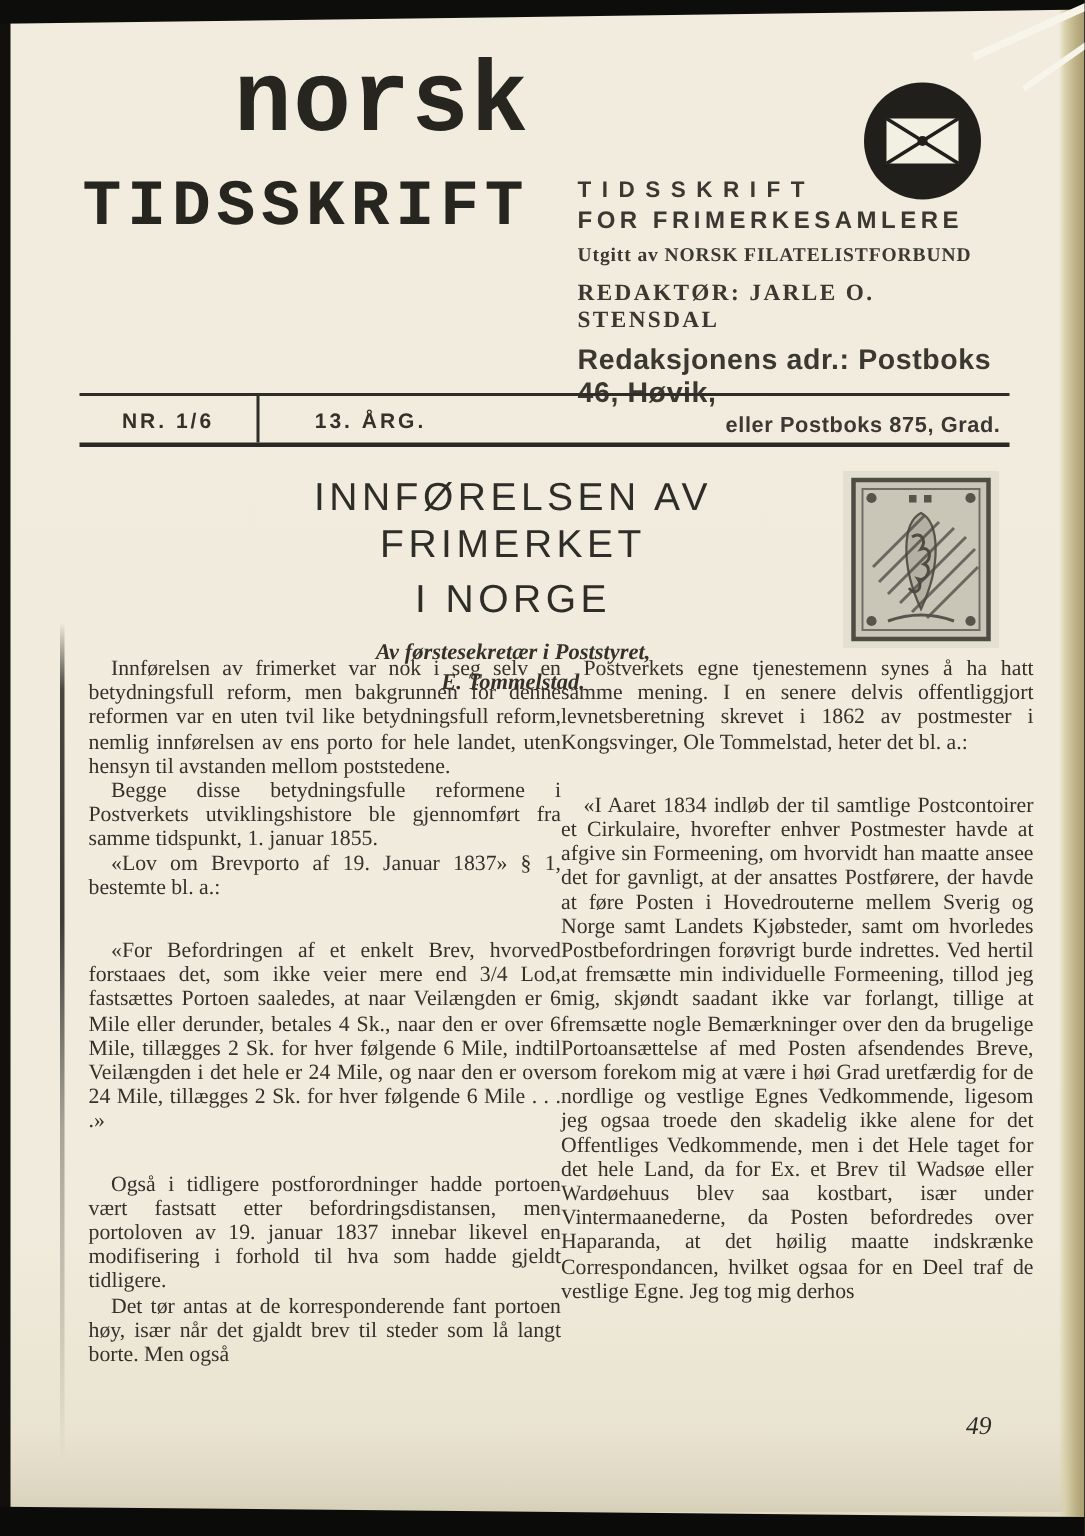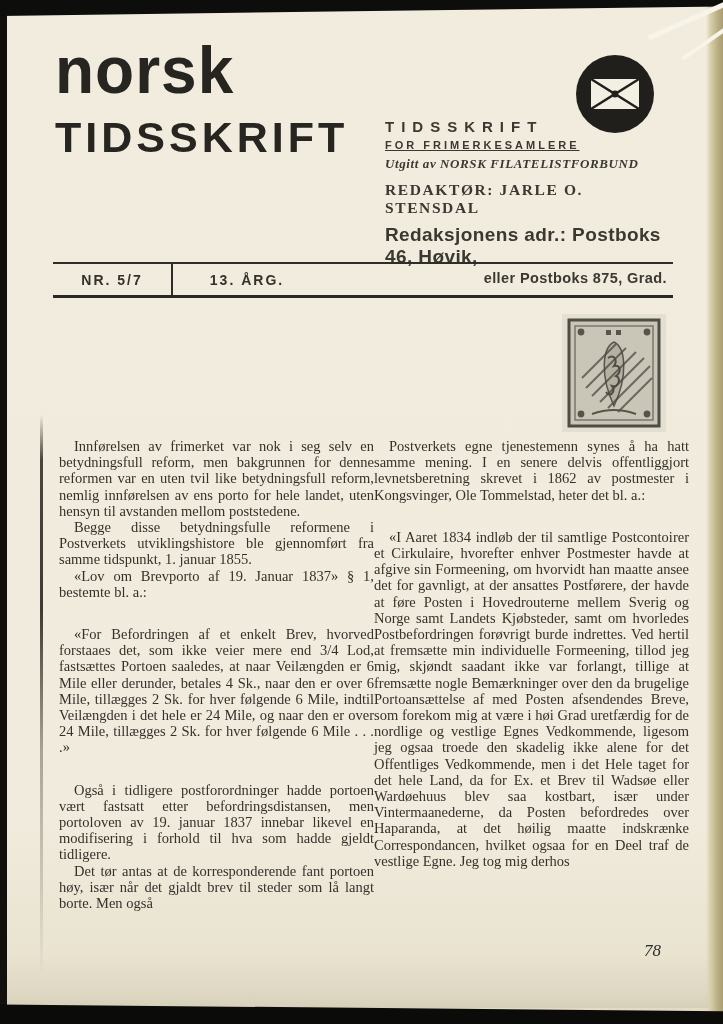--- a/index.html
+++ b/index.html
@@ -33,30 +33,30 @@
   }
   .sliver-1{right:-8px;top:18px;width:86px;height:5px;transform:rotate(-24deg);}
   .sliver-2{right:-14px;top:40px;width:60px;height:4px;transform:rotate(-35deg);}
   .gutter-shadow{
     position:absolute;left:34px;top:415px;width:3px;height:560px;z-index:3;
     background:linear-gradient(180deg,rgba(30,28,22,0) 0%,rgba(30,28,22,.8) 8%,rgba(30,28,22,.85) 35%,rgba(30,28,22,.35) 60%,rgba(30,28,22,.15) 85%,rgba(30,28,22,0) 100%);
   }
 
   
   .masthead{position:absolute;left:49px;top:38px;color:#272520;
-    font-family:Liberation Sans, sans-serif;font-weight:900;line-height:1;z-index:2;}
+    font-family:Liberation Mono, monospace;font-weight:900;line-height:1;z-index:2;text-align:right;}
   .m1{font-size:64px;letter-spacing:1px;transform:scaleY(1.05);}
   .m2{font-size:36px;letter-spacing:1px;margin-top:16px;}
   .m3{font-size:43px;letter-spacing:4px;margin-top:14px;}
 
   
   .hdr{position:absolute;left:379px;top:118px;width:290px;color:#3b3832;z-index:2;}
   .hdr .s1{font-family:"Liberation Sans", sans-serif;font-size:15px;font-weight:600;letter-spacing:7px;}
-  .hdr .s2{font-family:"Liberation Sans", sans-serif;font-size:11px;font-weight:600;letter-spacing:3px;margin-top:4px;text-decoration:underline;}
-  .hdr .pub{font-family:"Liberation Serif", serif;font-style:italic;font-weight:700;font-size:13px;letter-spacing:.6px;margin-top:5px;}
+  .hdr .s2{font-family:"Liberation Sans", sans-serif;font-size:16px;font-weight:600;letter-spacing:3px;margin-top:4px;}
+  .hdr .pub{font-family:"Liberation Serif", serif;font-weight:700;font-size:13px;letter-spacing:.6px;margin-top:5px;}
   .hdr .ed{font-family:Liberation Serif, serif;font-size:15.5px;font-weight:600;letter-spacing:1.6px;margin-top:9px;}
   .hdr .ad1{font-family:"Liberation Sans", sans-serif;font-size:19px;font-weight:600;letter-spacing:.4px;margin-top:7px;}
   .hdr .ad2{font-family:"Liberation Sans", sans-serif;font-size:14.5px;font-weight:600;letter-spacing:.4px;text-align:right;margin-top:2px;padding-right:8px;}
 
   .logo{position:absolute;left:568px;top:53px;z-index:2;}
 
   
   .issuebar{
     position:absolute;left:47px;top:262px;width:620px;height:31px;z-index:2;
     border-top:2px solid #2f2d28;border-bottom:3px solid #2a2824;
@@ -121,24 +121,32 @@
   <div class="hdr">
     <div class="s1">TIDSSKRIFT</div>
     <div class="s2">FOR FRIMERKESAMLERE</div>
     <div class="pub">Utgitt av NORSK FILATELISTFORBUND</div>
     <div class="ed">REDAKTØR: JARLE O. STENSDAL</div>
     <div class="ad1">Redaksjonens adr.: Postboks 46, Høvik,</div>
     <div class="ad2">eller Postboks 875, Grad.</div>
   </div>
 
   <div class="issuebar">
-    <div class="cell c-num">NR. 5/7</div>
+    <div class="cell c-num">NR. 1/6</div>
     <div class="cell c-vol">13. ÅRG.</div>
   </div>
 
+  <div class="titleblock">
+    <div class="t1">INNFØRELSEN AV FRIMERKET</div>
+    <div class="t2">I NORGE</div>
+    <div class="byline">
+      <div>Av førstesekretær i Poststyret,</div>
+      <div>E. Tommelstad.</div>
+    </div>
+  </div>
 
   <div class="stamp">
     <svg width="104" height="118" viewBox="0 0 104 118">
       <rect x="0" y="0" width="104" height="118" fill="#e3e0d2"></rect>
       <rect x="7" y="6" width="90" height="106" fill="#c9c6b8" stroke="#4f4c44" stroke-width="3"></rect>
       <rect x="13" y="12" width="78" height="94" fill="none" stroke="#6e6b60" stroke-width="1.3"></rect>
       <path d="M52 28 C64 34 66 62 52 92 C38 62 40 34 52 28 Z" fill="#b4b1a2" stroke="#57544b" stroke-width="1.5"></path>
       <path d="M46 44 C52 40 56 46 52 52 C58 50 60 58 54 62 C60 64 56 74 50 72 C54 78 48 84 44 78" fill="none" stroke="#4f4c44" stroke-width="2"></path>
       <g stroke="#4a4840" stroke-width="2" opacity="0.75">
         <line x1="20" y1="64" x2="54" y2="30"></line>
@@ -168,21 +176,21 @@
       <p class="gap-above">«For Befordringen af et enkelt Brev, hvorved forstaaes det, som ikke veier mere end 3/4 Lod, fastsættes Portoen saaledes, at naar Veilængden er 6 Mile eller derunder, betales 4 Sk., naar den er over 6 Mile, tillægges 2 Sk. for hver følgende 6 Mile, indtil Veilængden i det hele er 24 Mile, og naar den er over 24 Mile, tillægges 2 Sk. for hver følgende 6 Mile . . . .»</p>
       <p class="gap-above">Også i tidligere postforordninger hadde portoen vært fastsatt etter befordringsdistansen, men portoloven av 19. januar 1837 innebar likevel en modifisering i forhold til hva som hadde gjeldt tidligere.</p>
       <p>Det tør antas at de korresponderende fant portoen høy, især når det gjaldt brev til steder som lå langt borte. Men også</p>
     </div>
     <div class="col">
       <p>Postverkets egne tjenestemenn synes å ha hatt samme mening. I en senere delvis offentliggjort levnetsberetning skrevet i 1862 av postmester i Kongsvinger, Ole Tommelstad, heter det bl. a.:</p>
       <p class="gap-above">«I Aaret 1834 indløb der til samtlige Postcontoirer et Cirkulaire, hvorefter enhver Postmester havde at afgive sin Formeening, om hvorvidt han maatte ansee det for gavnligt, at der ansattes Postførere, der havde at føre Posten i Hovedrouterne mellem Sverig og Norge samt Landets Kjøbsteder, samt om hvorledes Postbefordringen forøvrigt burde indrettes. Ved hertil at fremsætte min individuelle Formeening, tillod jeg mig, skjøndt saadant ikke var forlangt, tillige at fremsætte nogle Bemærkninger over den da brugelige Portoansættelse af med Posten afsendendes Breve, som forekom mig at være i høi Grad uretfærdig for de nordlige og vestlige Egnes Vedkommende, ligesom jeg ogsaa troede den skadelig ikke alene for det Offentliges Vedkommende, men i det Hele taget for det hele Land, da for Ex. et Brev til Wadsøe eller Wardøehuus blev saa kostbart, især under Vintermaanederne, da Posten befordredes over Haparanda, at det høilig maatte indskrænke Correspondancen, hvilket ogsaa for en Deel traf de vestlige Egne. Jeg tog mig derhos</p>
     </div>
   </div>
 
-  <div class="pagenum">78</div>
+  <div class="pagenum">49</div>
   <div class="bottom-shade"></div>
   <div class="gutter-shadow"></div>
 </div>
 
 <div class="edge-top"></div>
 <div class="edge-bottom"></div>
 <div class="edge-left"></div>
 <div class="edge-tan"></div>
 <div class="corner-sliver sliver-1"></div>
 <div class="corner-sliver sliver-2"></div>

